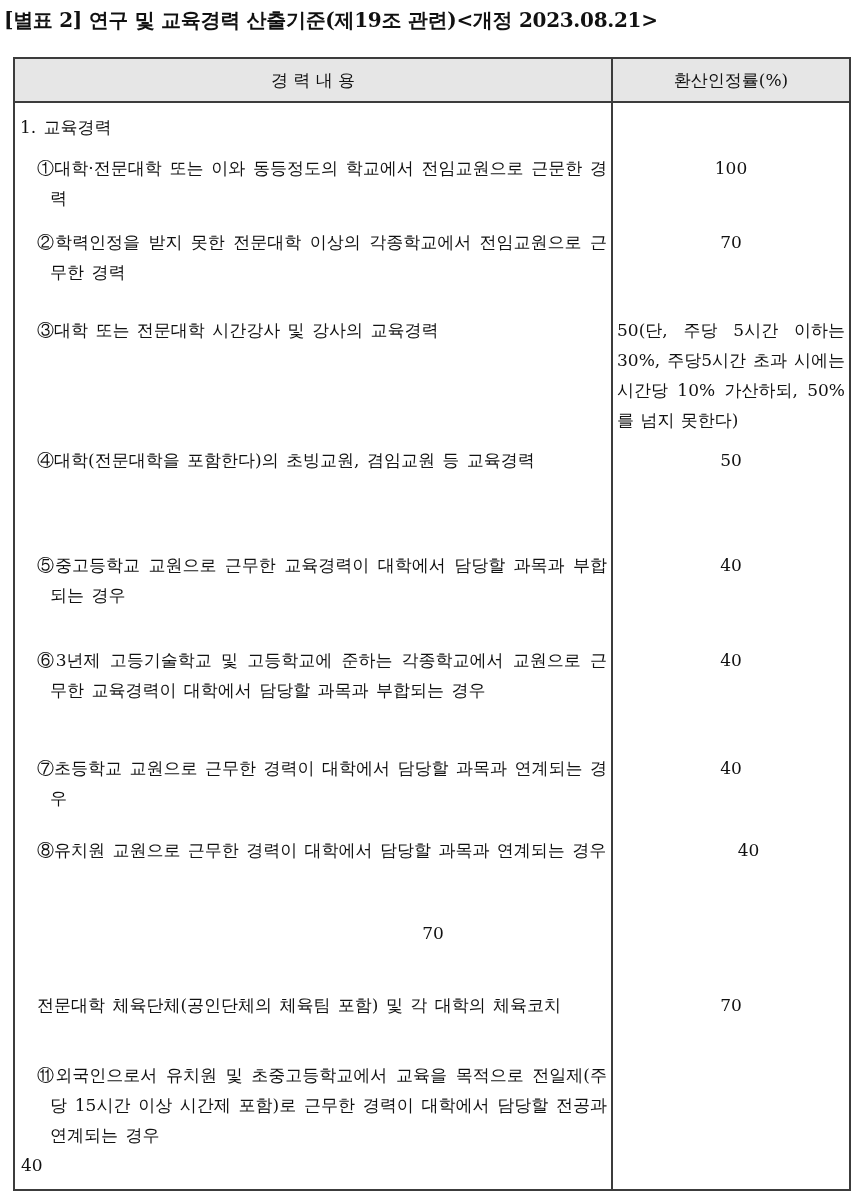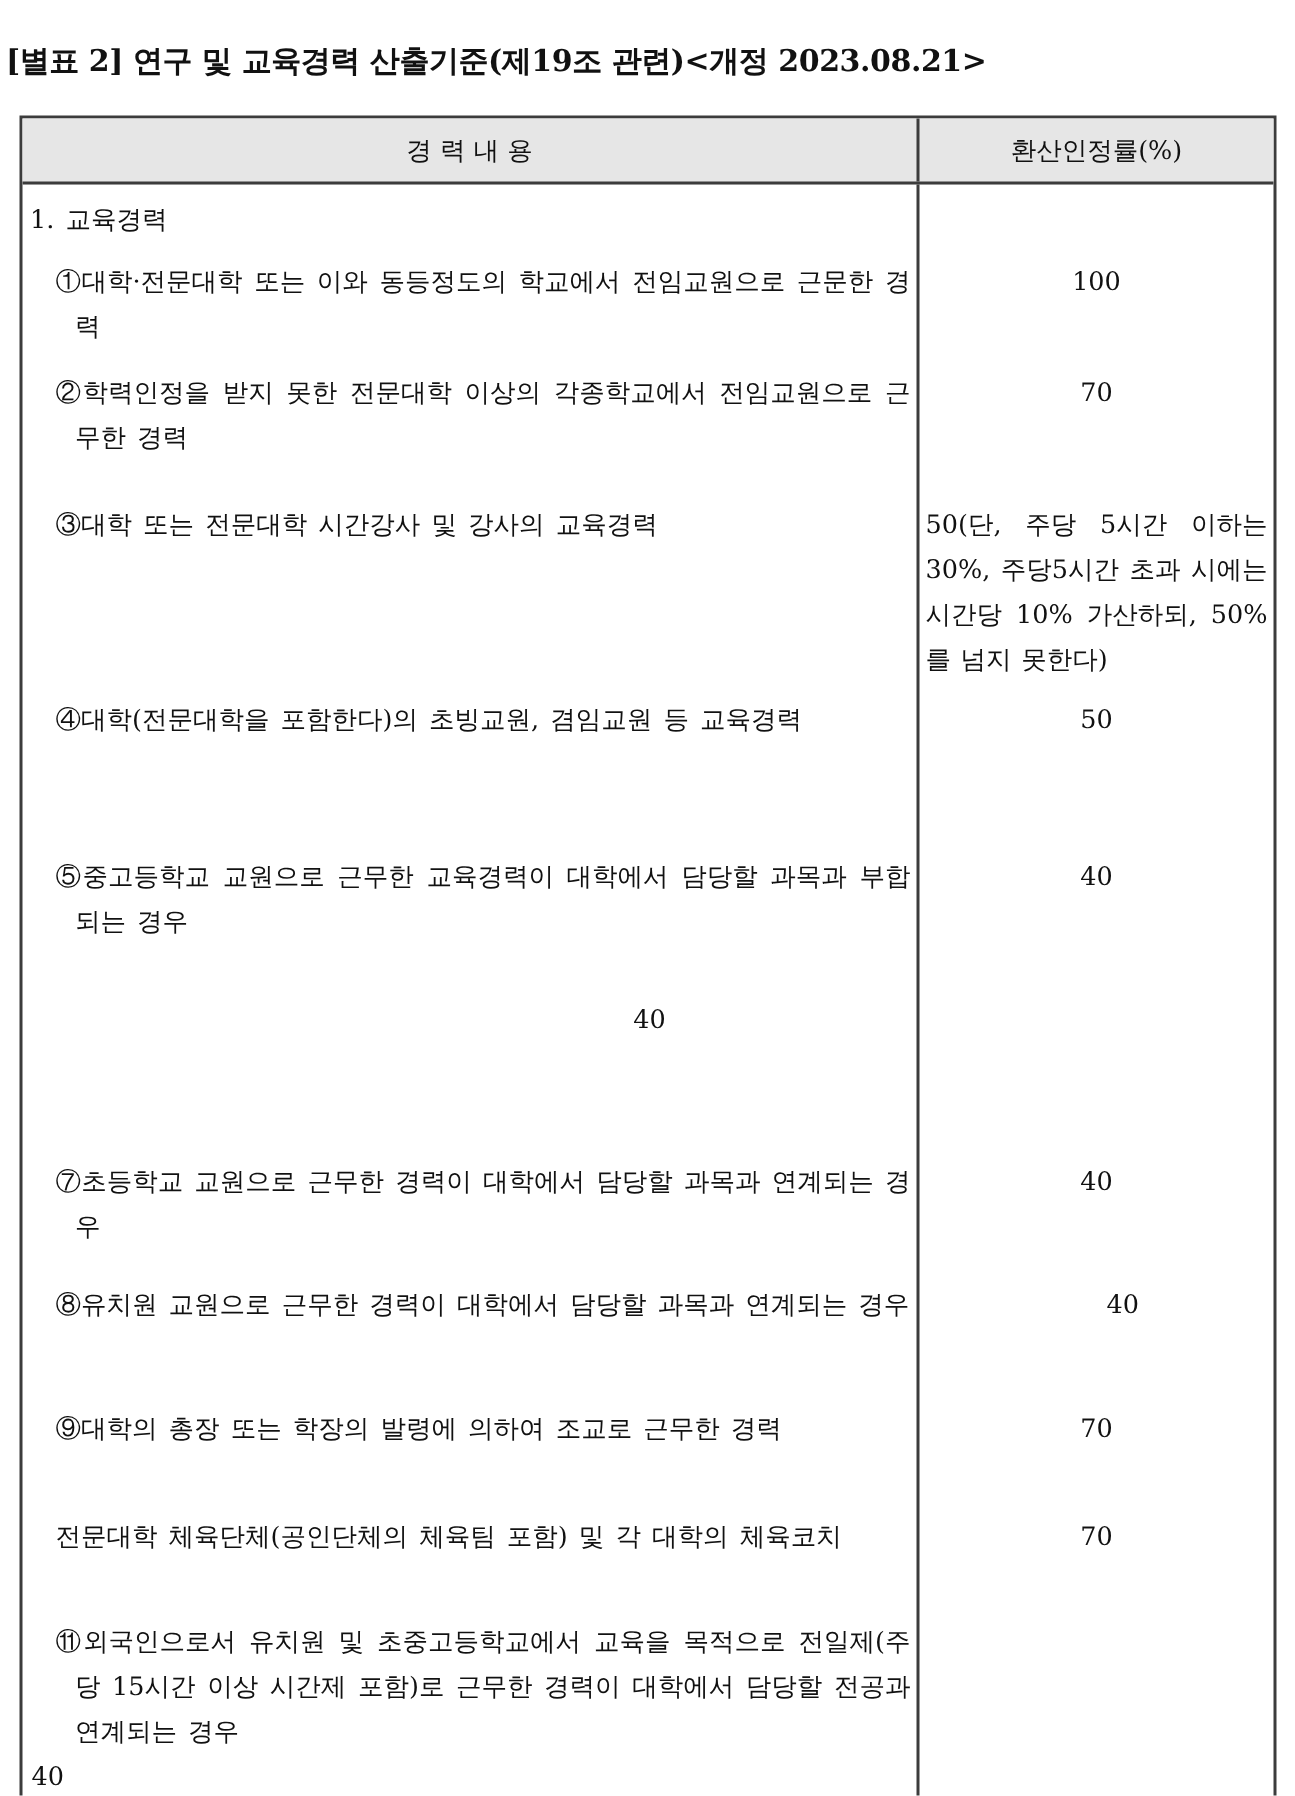--- a/index.html
+++ b/index.html
@@ -5,21 +5,21 @@
   html, body {
     margin: 0;
     padding: 0;
     background: #ffffff;
     width: 863px;
     height: 1197px;
     overflow: hidden;
     font-family: "DejaVu Serif", "Liberation Serif", serif;
     color: #111;
   }
-  .page { width: 863px; height: 1061px; position: relative; margin-top: 20px; }
+  .page { width: 863px; height: 1061px; position: relative; }
 
   .title {
     margin: 0;
     padding: 7px 0 0 4px;
     font-size: 20px;
     font-weight: 700;
     letter-spacing: -0.3px;
   }
 
   .table {
@@ -139,32 +139,32 @@
         </div>
         <div class="row">
           <div class="cell-left">④대학(전문대학을 포함한다)의 초빙교원, 겸임교원 등 교육경력</div>
           <div class="cell-right">50</div>
         </div>
         <div class="row">
           <div class="cell-left">⑤중고등학교 교원으로 근무한 교육경력이 대학에서 담당할 과목과 부합되는 경우</div>
           <div class="cell-right">40</div>
         </div>
         <div class="row">
+          <div class="cell-left">⑥3년제 고등기술학교 및 고등학교에 준하는 각종학교에서 교원으로 근무한 교육경력이 대학에서 담당할 과목과 부합되는 경우</div>
           <div class="cell-right">40</div>
         </div>
         <div class="row">
           <div class="cell-left">⑦초등학교 교원으로 근무한 경력이 대학에서 담당할 과목과 연계되는 경우</div>
           <div class="cell-right">40</div>
         </div>
         <div class="row">
           <div class="cell-left">⑧유치원 교원으로 근무한 경력이 대학에서 담당할 과목과 연계되는 경우</div>
           <div class="cell-right">40</div>
         </div>
         <div class="row">
-          <div class="cell-left">⑨대학의 총장 또는 학장의 발령에 의하여 조교로 근무한 경력</div>
           <div class="cell-right">70</div>
         </div>
         <div class="row">
           <div class="cell-left">전문대학 체육단체(공인단체의 체육팀 포함) 및 각 대학의 체육코치</div>
           <div class="cell-right">70</div>
         </div>
         <div class="row">
           <div class="cell-left">⑪외국인으로서 유치원 및 초중고등학교에서 교육을 목적으로 전일제(주당 15시간 이상 시간제 포함)로 근무한 경력이 대학에서 담당할 전공과 연계되는 경우</div>
           <div class="cell-right">40</div>
         </div>

